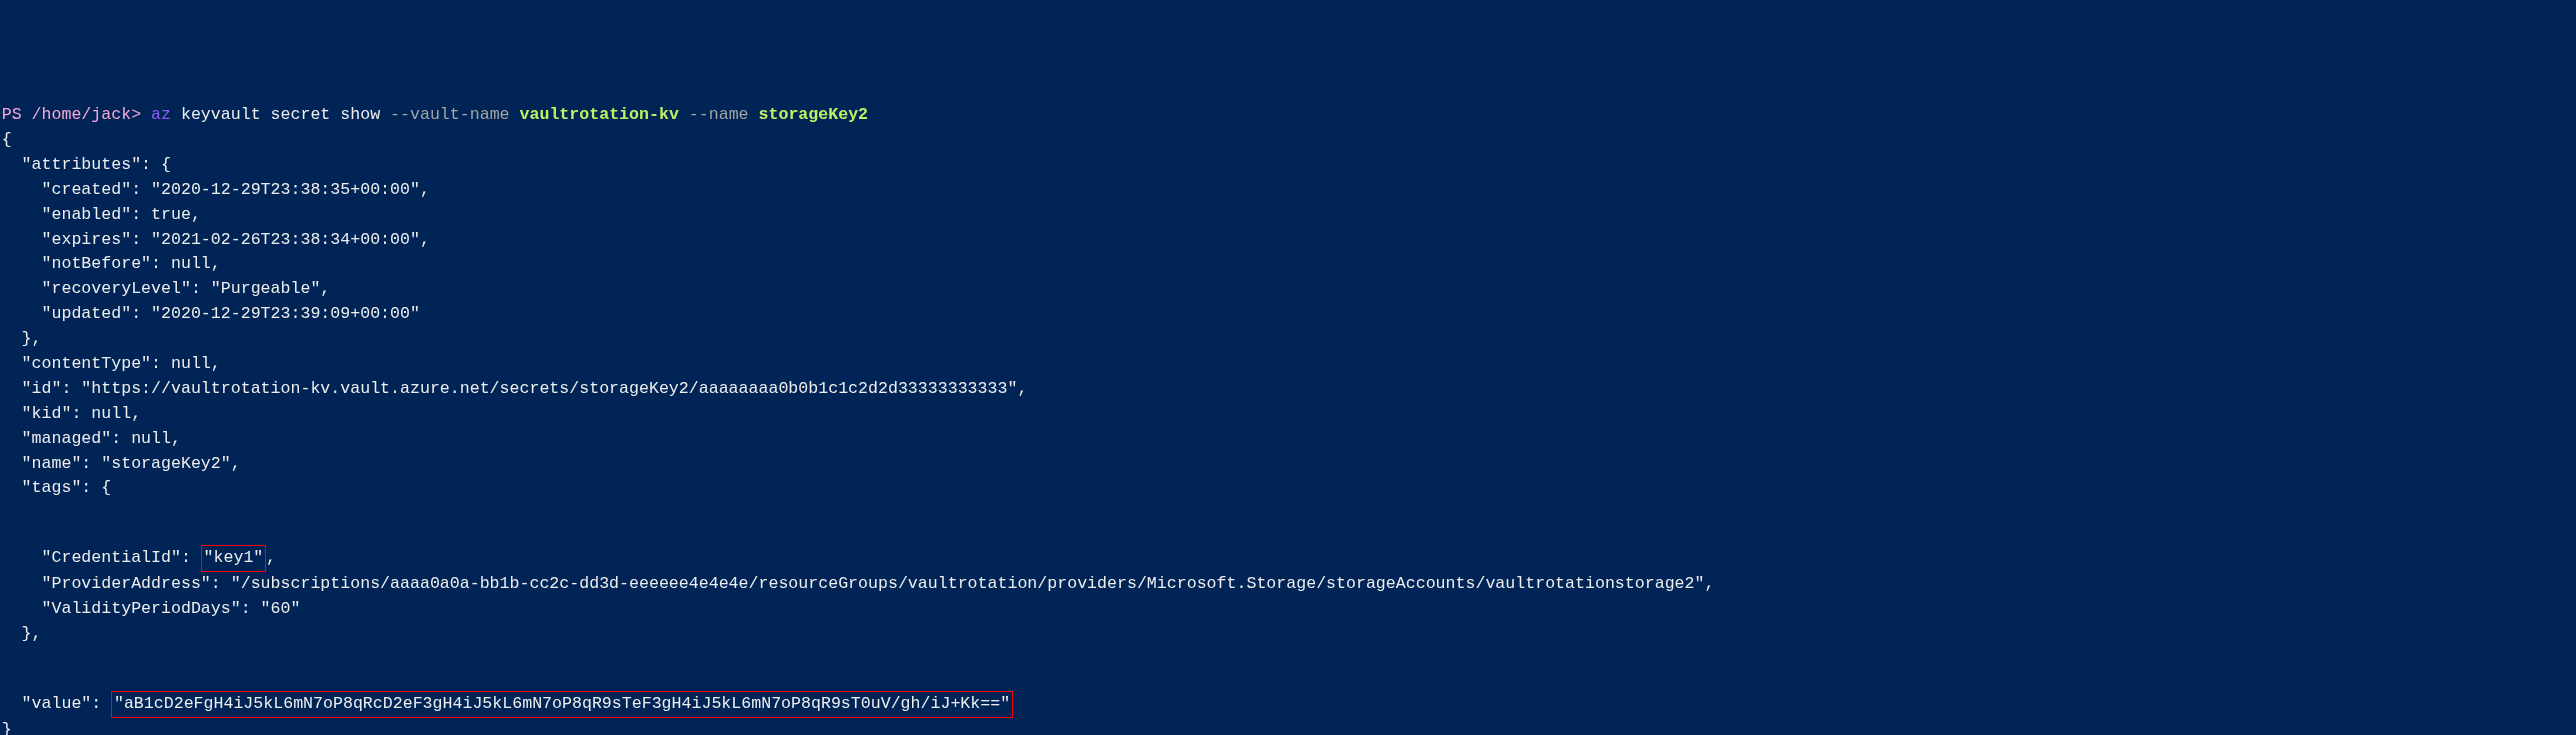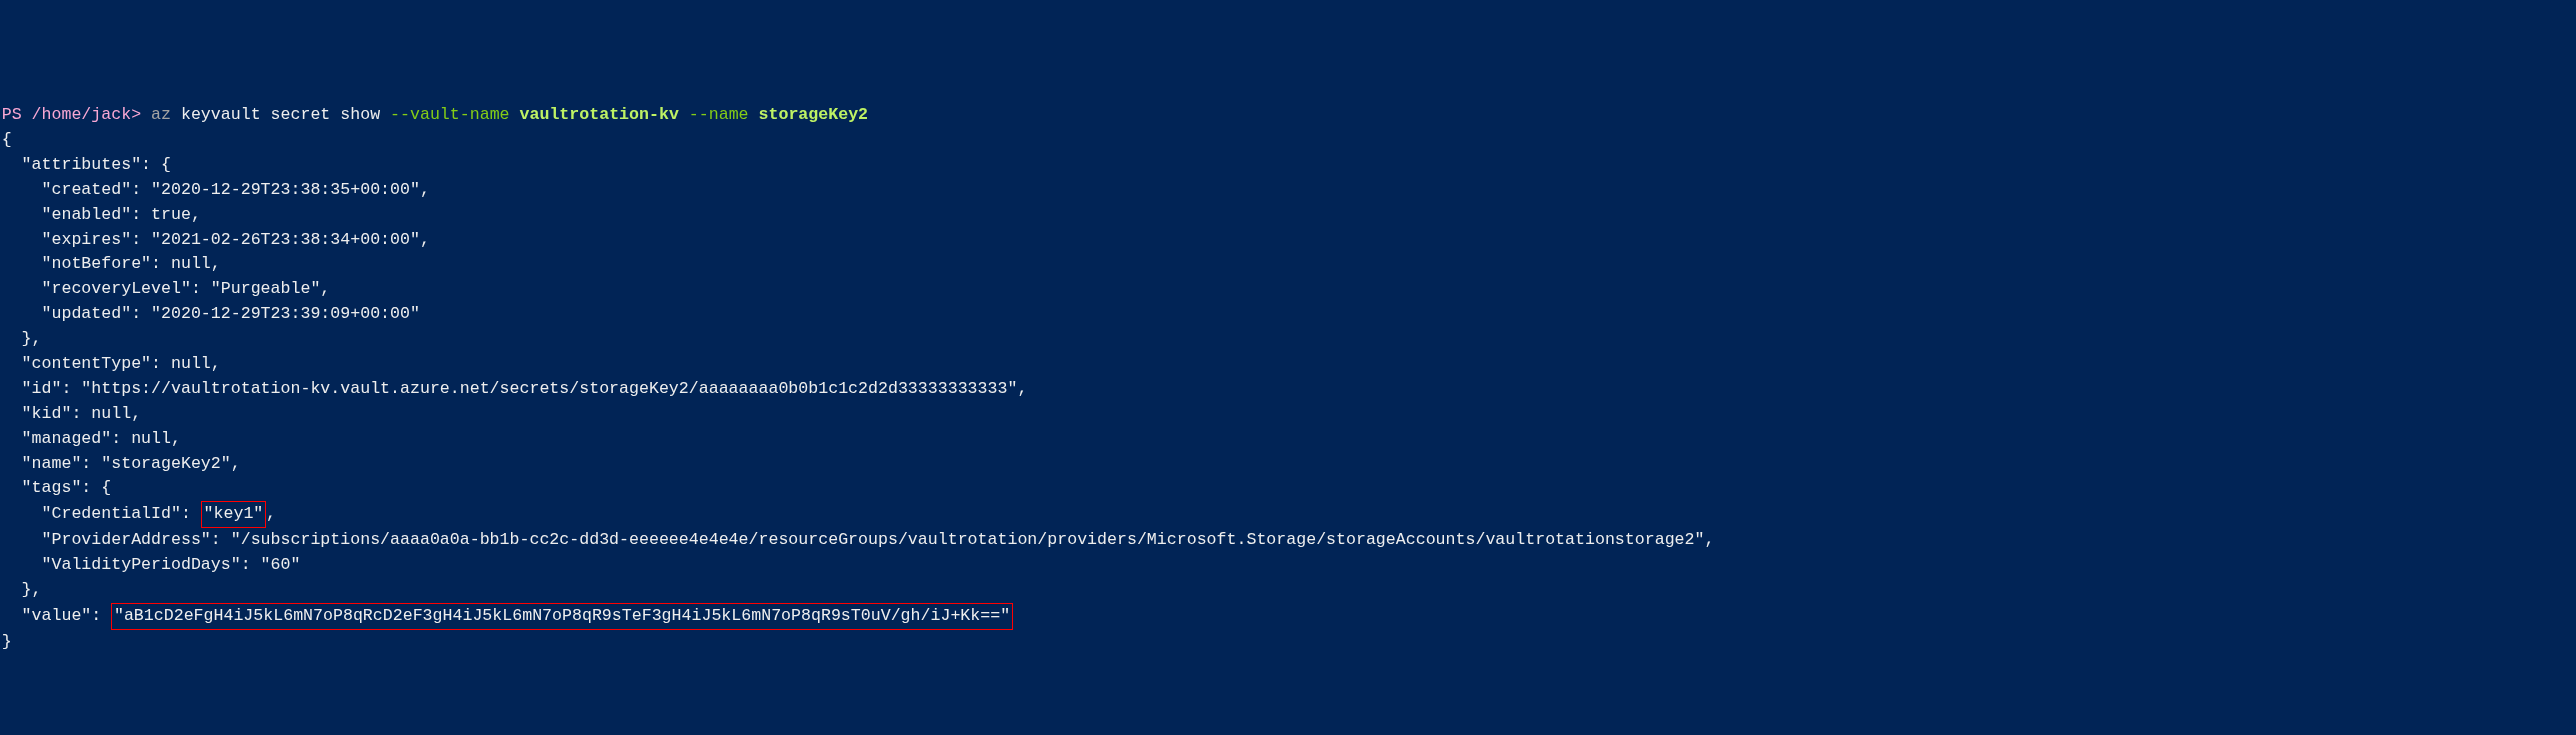--- a/index.html
+++ b/index.html
@@ -11,24 +11,24 @@
       background-color: #012456;
       color: #cccccc;
       font-family: 'Consolas', 'Courier New', monospace;
       font-size: 16.6px;
       line-height: 1.5;
       padding: 3.5px 1.7px;
       white-space: pre;
       overflow-x: auto;
     }
     .prompt-white { color: #f9a8d4; }
-    .cmd-yellow { color: #a3a3a3; }
-    .param-gray { color: #84cc16; }
+    .cmd-yellow { color: #8b5cf6; }
+    .param-gray { color: #a3a3a3; }
     .arg-blue { color: #bef264; font-weight: bold; }
-    .output-white { color: #eeeeee; }
+    .output-white { color: #eeeeee; margin-top: 44px; }
     .highlight-box {
       border: 0.9px solid #ff0000;
       padding: 0 1.7px;
       display: inline-block;
     }
   </style>
 </head>
 <body>
 
 

